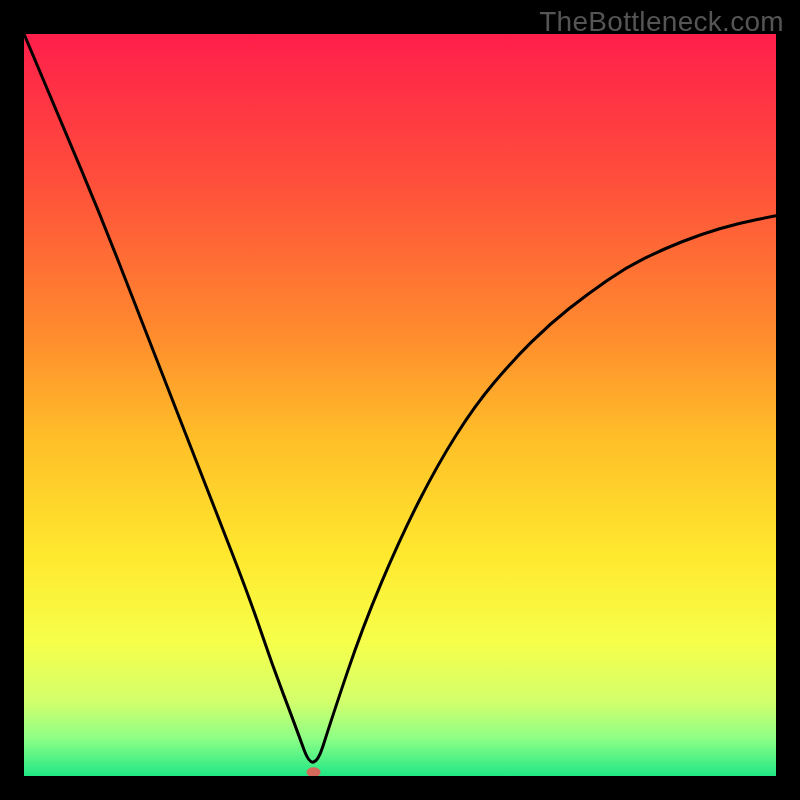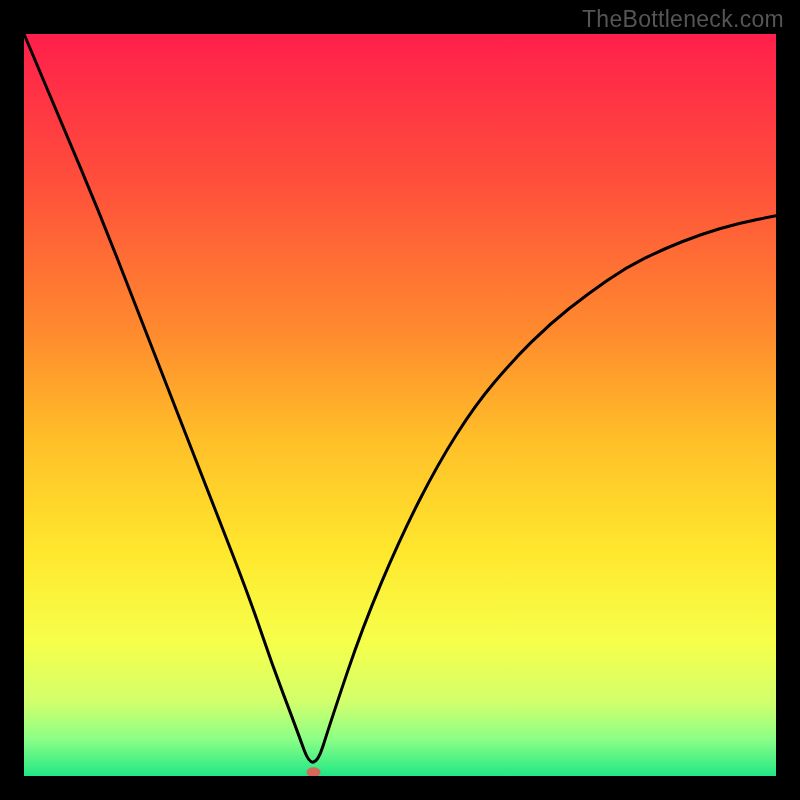--- a/index.html
+++ b/index.html
@@ -15,21 +15,21 @@
     width: 800px;
     height: 800px;
     background: #000;
     position: relative;
   }
   .watermark {
     position: absolute;
     top: 6px;
     right: 16px;
     color: #555;
-    font-size: 23px;
+    font-size: 28px;
     font-weight: 500;
     letter-spacing: 0.3px;
     z-index: 3;
   }
   .plot-frame {
     position: absolute;
     left: 24px;
     top: 34px;
     width: 752px;
     height: 742px;

